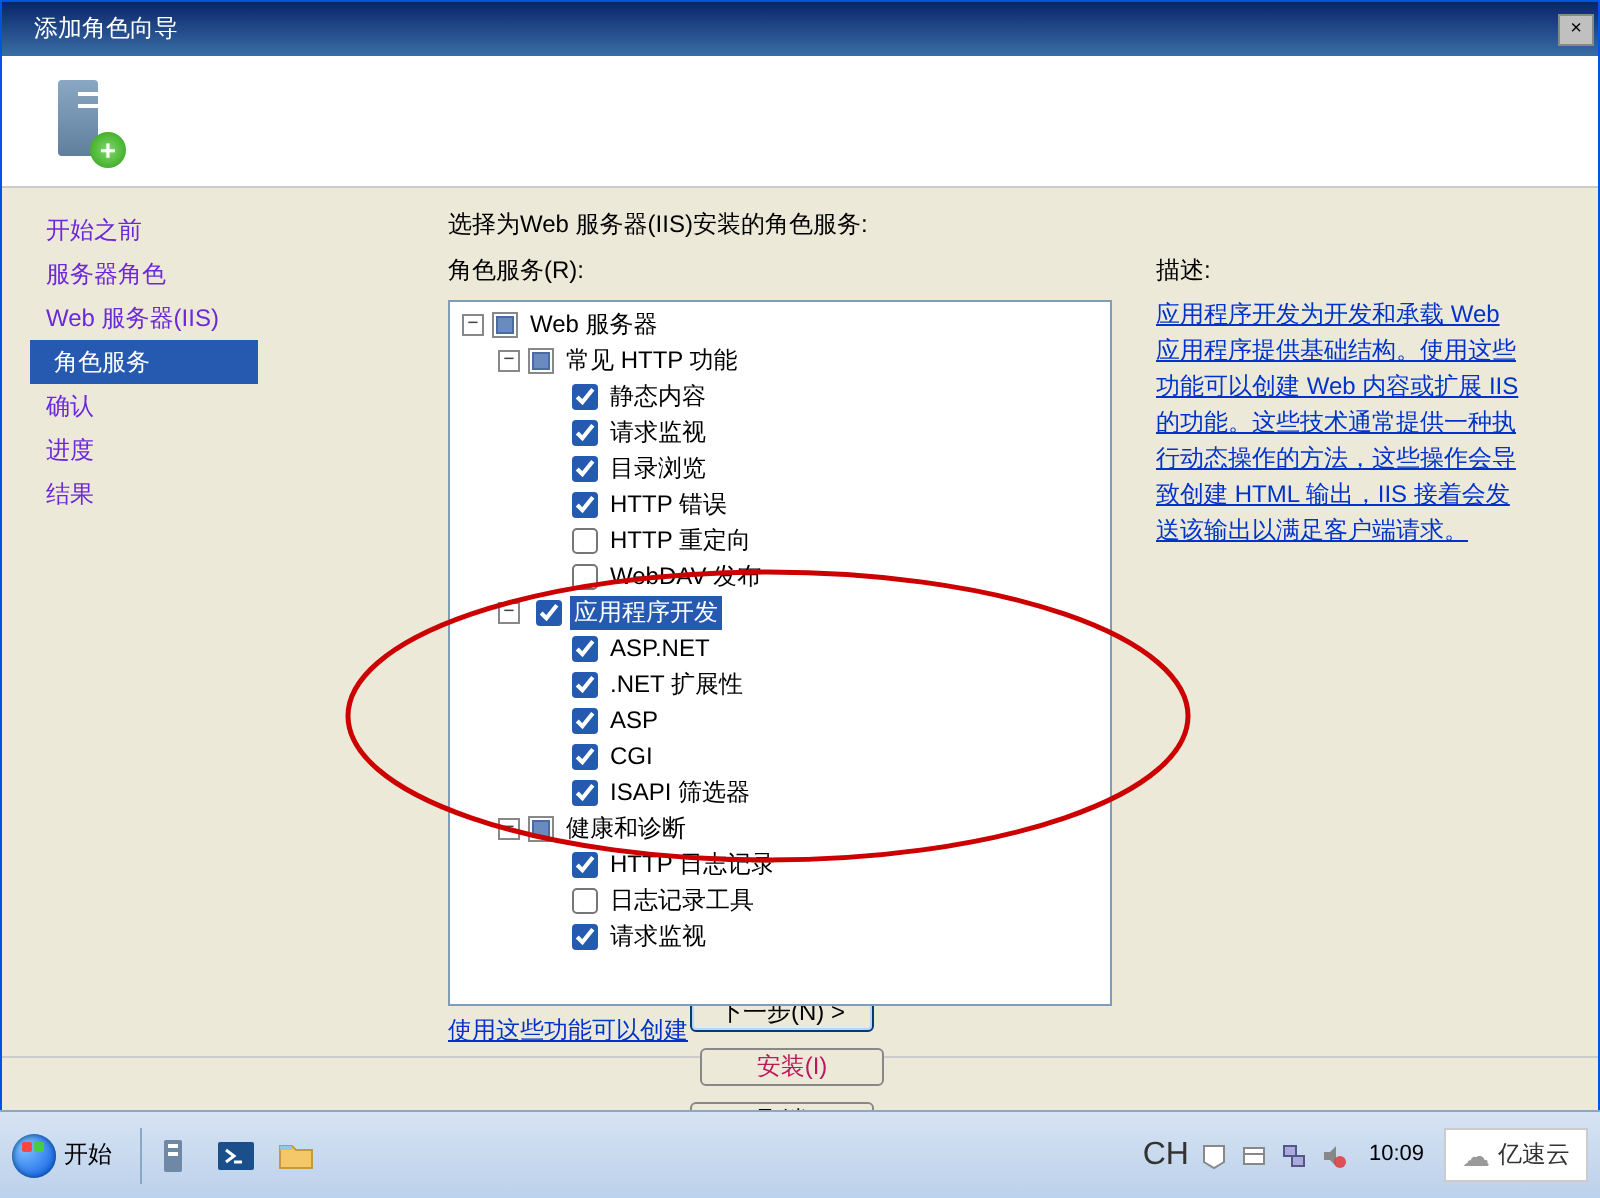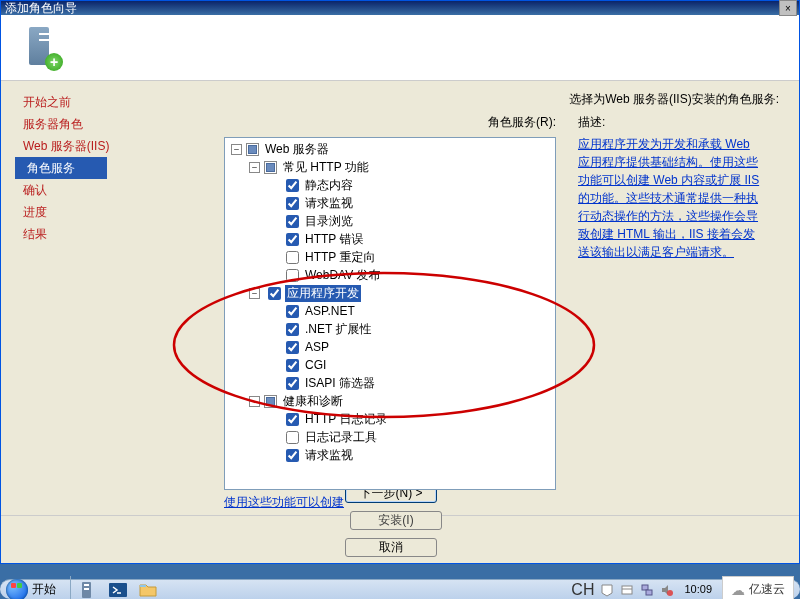--- a/index.html
+++ b/index.html
@@ -1,37 +1,37 @@
 <!DOCTYPE html>
 <html><head>
 <meta charset="utf-8">
 <style>
 * { box-sizing: border-box; font-family: "Microsoft YaHei", SimSun, sans-serif; }
 body { margin: 0; width: 800px; height: 599px; background: #3a6ea5; position: relative; font-size: 12px; overflow: hidden; }
 
 .dialog { position: absolute; top: 0; left: 0; width: 800px; height: 564px; background: #ece9d8; border: 1px solid #0054e3; }
-.titlebar { height: 14px; background: linear-gradient(#0a246a, #3a6ea5); color: #fff; display: flex; align-items: center; padding-left: 4px; font-size: 12px; }
+.titlebar { height: 27px; background: linear-gradient(#0a246a, #3a6ea5); color: #fff; display: flex; align-items: center; padding-left: 16px; font-size: 12px; }
 .titlebar .title-text { flex: 1; }
 .titlebar .close-btn { width: 18px; height: 16px; background: #c0c0c0; border: 1px solid #888; color: #000; display: flex; align-items: center; justify-content: center; margin-right: 2px; cursor: pointer; font-size: 10px; font-family: sans-serif; }
 
 .header { height: 66px; background: #fff; display: flex; align-items: center; padding-left: 20px; border-bottom: 1px solid #ccc; }
 .header-icon { width: 40px; height: 42px; margin-right: 20px; position: relative; }
 .server-body { width: 20px; height: 38px; background: linear-gradient(#8aa8c4,#5f7f9e); border-radius: 2px; position: absolute; left: 8px; top: 0; }
 .server-lines::before, .server-lines::after { content:''; position:absolute; left:10px; width:16px; height:2px; background:#fff; }
 .server-lines::before { top:6px; } .server-lines::after { top:12px; }
 .plus-badge { position:absolute; right:-2px; bottom:-2px; width:18px; height:18px; border-radius:50%; background: radial-gradient(#7fd96a,#2ea015); display:flex; align-items:center; justify-content:center; color:#fff; font-weight:bold; font-size:14px; }
 .header-title { font-size: 17px; color: #1d3b6a; }
 
 .body { display: flex; height: 434px; }
 .sidebar { width: 163px; padding: 10px 0 0 18px; }
-.sidebar-item { height: 22px; line-height: 22px; color: #b91c1c; cursor: pointer; padding-left: 4px; }
-.sidebar-item.active { background: #265ab1; color: #fff; margin-left: -4px; padding-left: 12px; width: 92px; }
+.sidebar-item { height: 22px; line-height: 22px; color: #6d28d9; cursor: pointer; padding-left: 4px; }
+.sidebar-item.active { background: #265ab1; color: #fff; margin-left: -4px; padding-left: 12px; width: 114px; }
 
 .content { flex: 1; padding: 10px 20px 0 60px; position: relative; }
-.content-label { color: #000; margin-bottom: 6px; text-align: right; }
+.content-label { color: #000; margin-bottom: 6px; }
 .subcolumns { display: flex; gap: 22px; }
 .tree-col { width: 332px; }
 .desc-col { width: 184px; }
 
 .tree-wrap { position: relative; }
 .tree { width: 332px; height: 353px; background: #fff; border: 1px solid #7f9db9; overflow-y: scroll; padding: 2px 0 2px 6px; }
 .tree-wrap svg.ellipse { position:absolute; top:128px; left:-60px; pointer-events:none; }
 .node { display: flex; align-items: center; height: 18px; white-space: nowrap; }
 .indent { display:inline-block; width: 18px; }
 .expander { width:11px; height:11px; border:1px solid #888; display:inline-flex; align-items:center; justify-content:center; font-size:9px; line-height:1; margin-right:4px; color:#444; cursor:pointer; font-family:monospace; }
@@ -43,25 +43,25 @@
 .node-label.sel { background:#265ab1; color:#fff; }
 
 .desc-col .desc-title { margin-bottom: 4px; }
 .desc-col .desc-body span { text-decoration: underline; color: #0033cc; cursor: pointer; }
 .desc-col .desc-body { line-height: 1.5; color:#333; }
 
 .more-link { color:#0033cc; text-decoration: underline; margin-top: 4px; display:inline-block; cursor:pointer; }
 
 .button-bar { height: 42px; border-top: 1px solid #ccc; display:flex; justify-content:flex-end; align-items:center; gap: 8px; padding-right: 18px; flex-direction: column; }
 .btn { min-width:92px; height:23px; background:#ece9d8; border:1px solid #888; border-radius:3px; font-size:12px; cursor:pointer; padding:0 8px; }
-.btn:disabled { color:#404040; }
+.btn:disabled { color:#be185d; }
 .btn.def { border:1px solid #003c74; box-shadow: inset 0 0 0 1px #b8d6fb; }
 .btn.sep { margin-left: 10px; }
 
-.taskbar { position:absolute; left:0; bottom:0; width:800px; height:20px; background: linear-gradient(#d6e3f3,#bcd1eb); display:flex; align-items:center; border-top:1px solid #8aa8c4;border-radius:12px; }
+.taskbar { position:absolute; left:0; bottom:0; width:800px; height:44px; background: linear-gradient(#d6e3f3,#bcd1eb); display:flex; align-items:center; border-top:1px solid #8aa8c4; }
 .start { height:32px; display:flex; align-items:center; padding:0 12px 0 6px; cursor:pointer; }
 .start .orb { width:22px; height:22px; border-radius:50%; background: radial-gradient(circle at 30% 30%, #7fc1ff, #0054e3); margin-right:4px; position:relative; box-shadow: inset 0 0 3px #003c74; }
 .orb::before { content:''; position:absolute; left:5px; top:4px; width:5px; height:5px; background:#f44; border-radius:1px; }
 .orb::after { content:''; position:absolute; left:11px; top:4px; width:5px; height:5px; background:#4c4; border-radius:1px; }
 .tb-divider { width:1px; height:28px; background:#8aa8c4; margin:0 2px; }
 .tb-icon { width:24px; height:24px; margin:0 3px; display:flex; align-items:center; justify-content:center; cursor:pointer; border-radius:2px; }
 .tb-icon svg { width:20px; height:20px; }
 .tray { margin-left:auto; display:flex; align-items:center; height:32px; padding-right:6px; gap:6px; }
 .tray-item { font-size:16px; color:#333; display:flex; align-items:center; gap:2px; }
 .clock { text-align:right; line-height:1.2; font-size:11px; padding:0 4px; }

